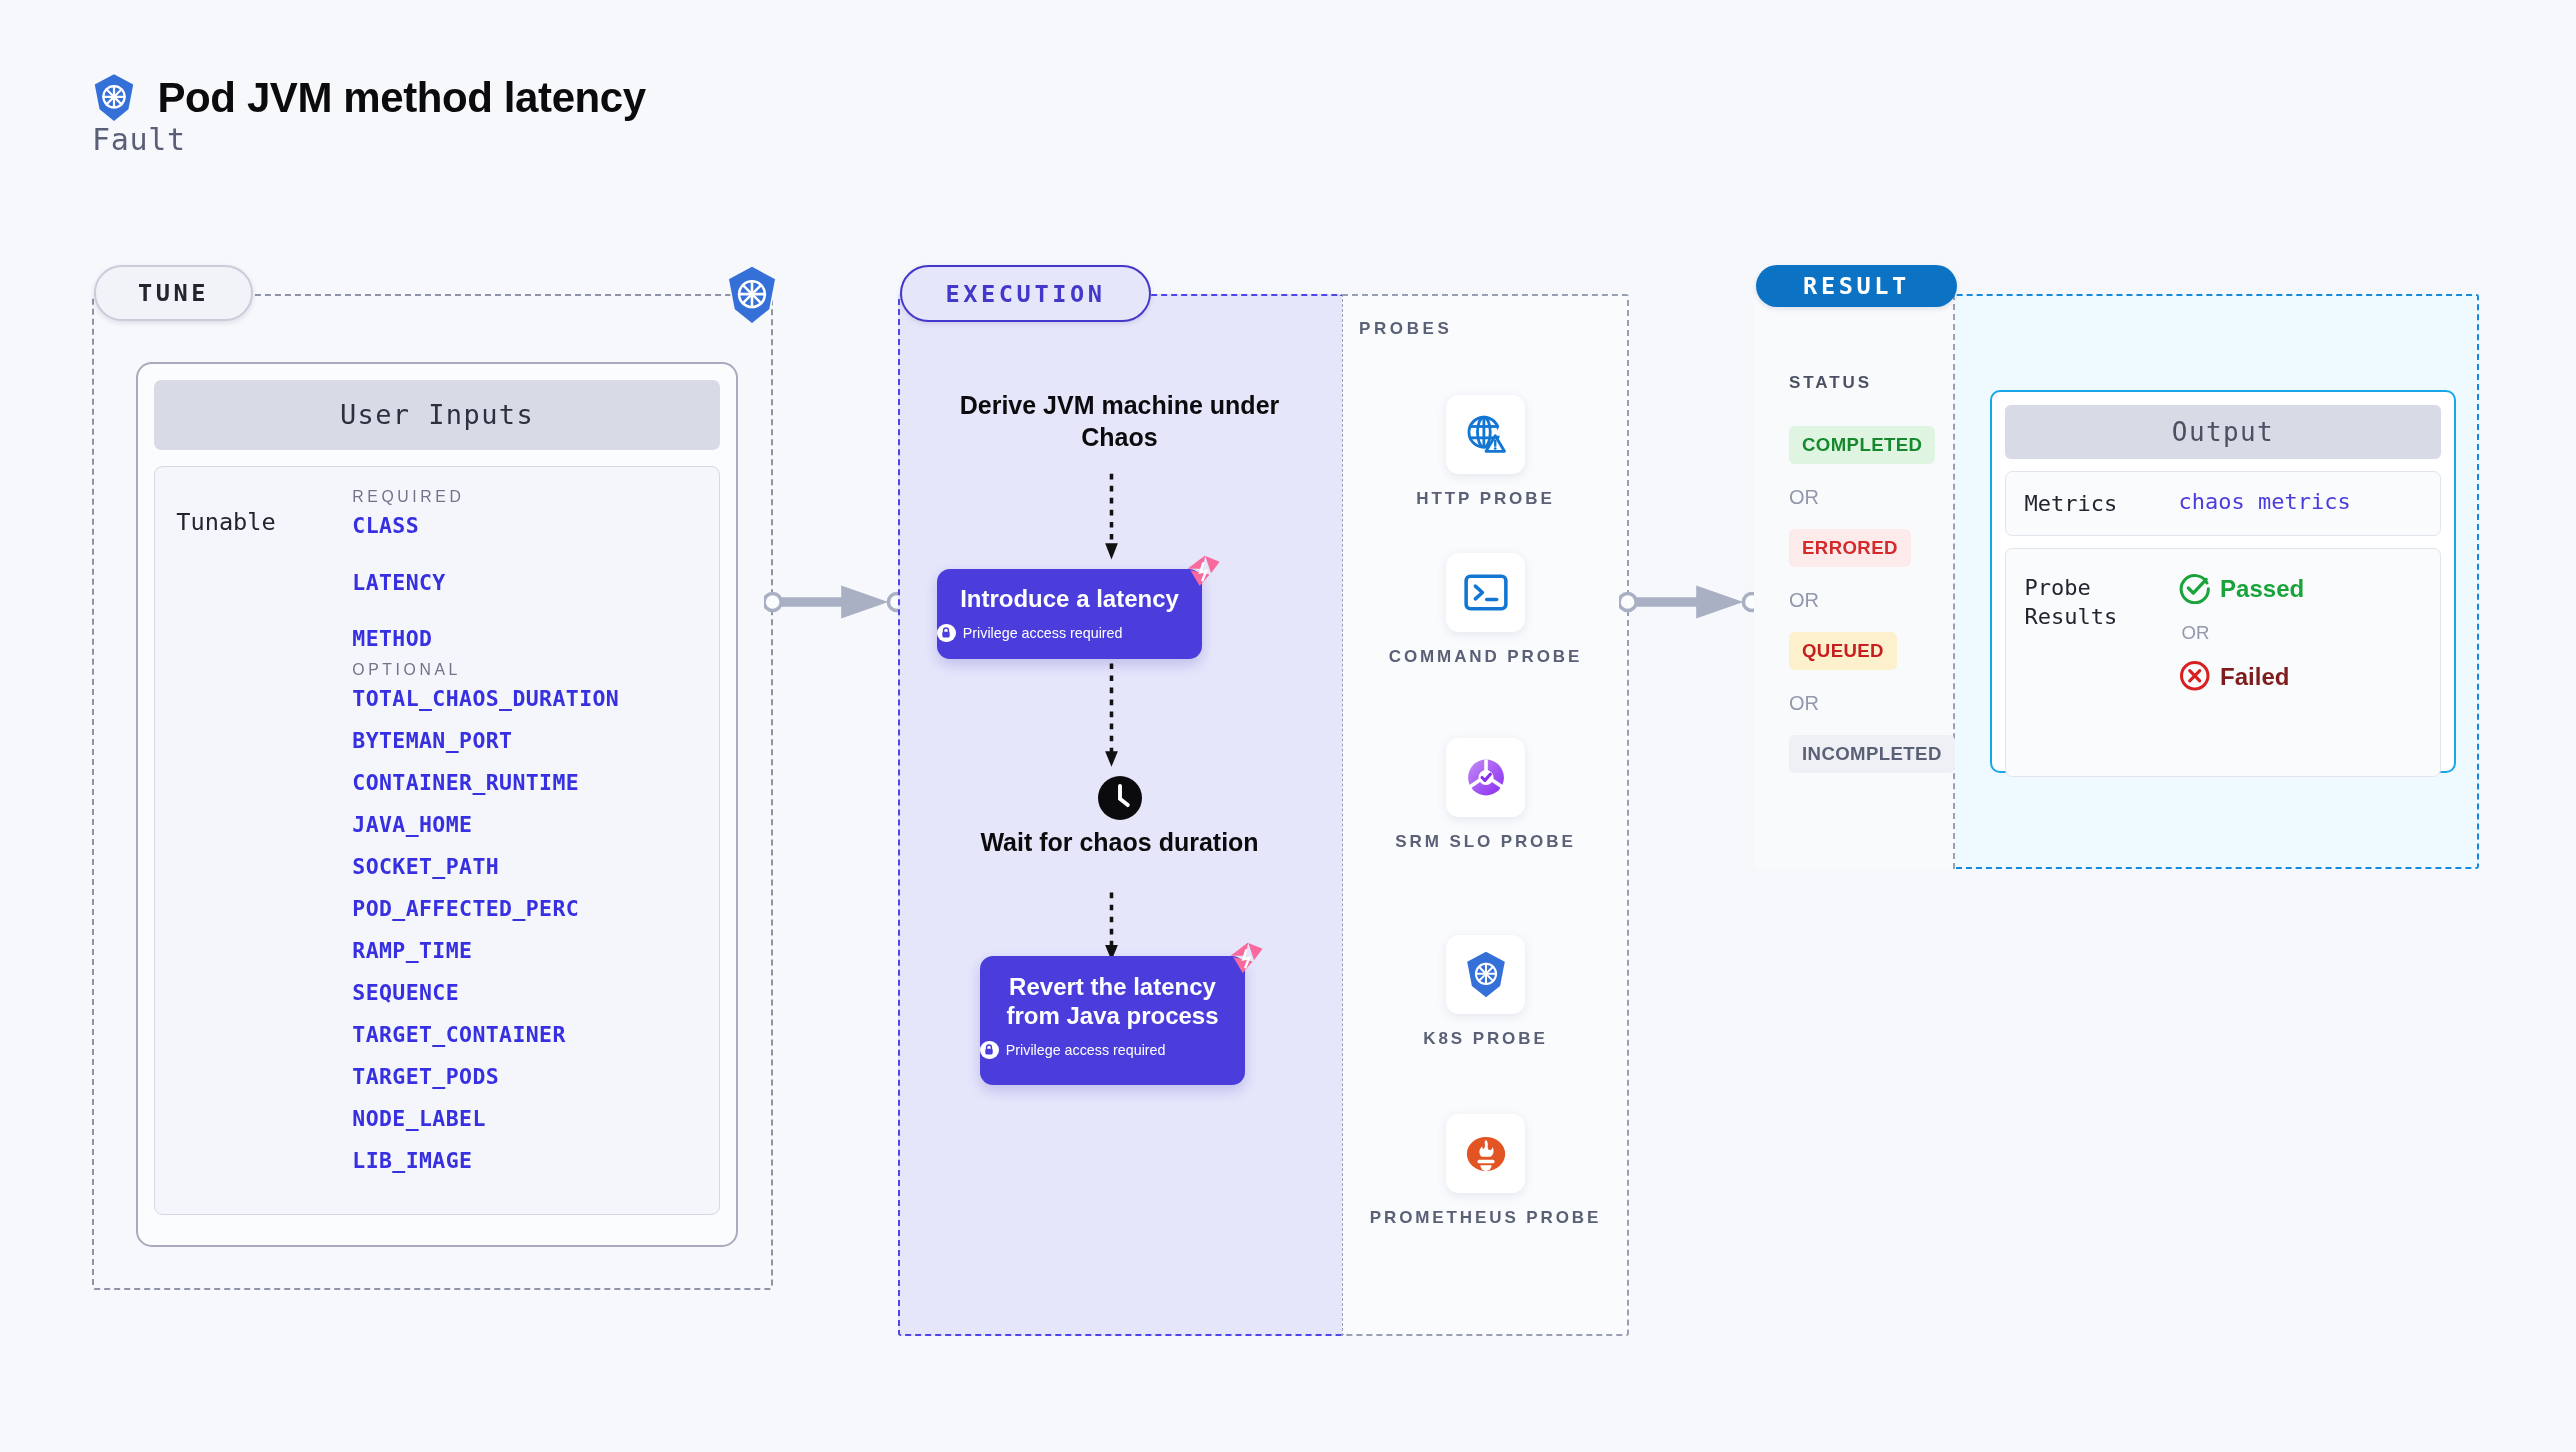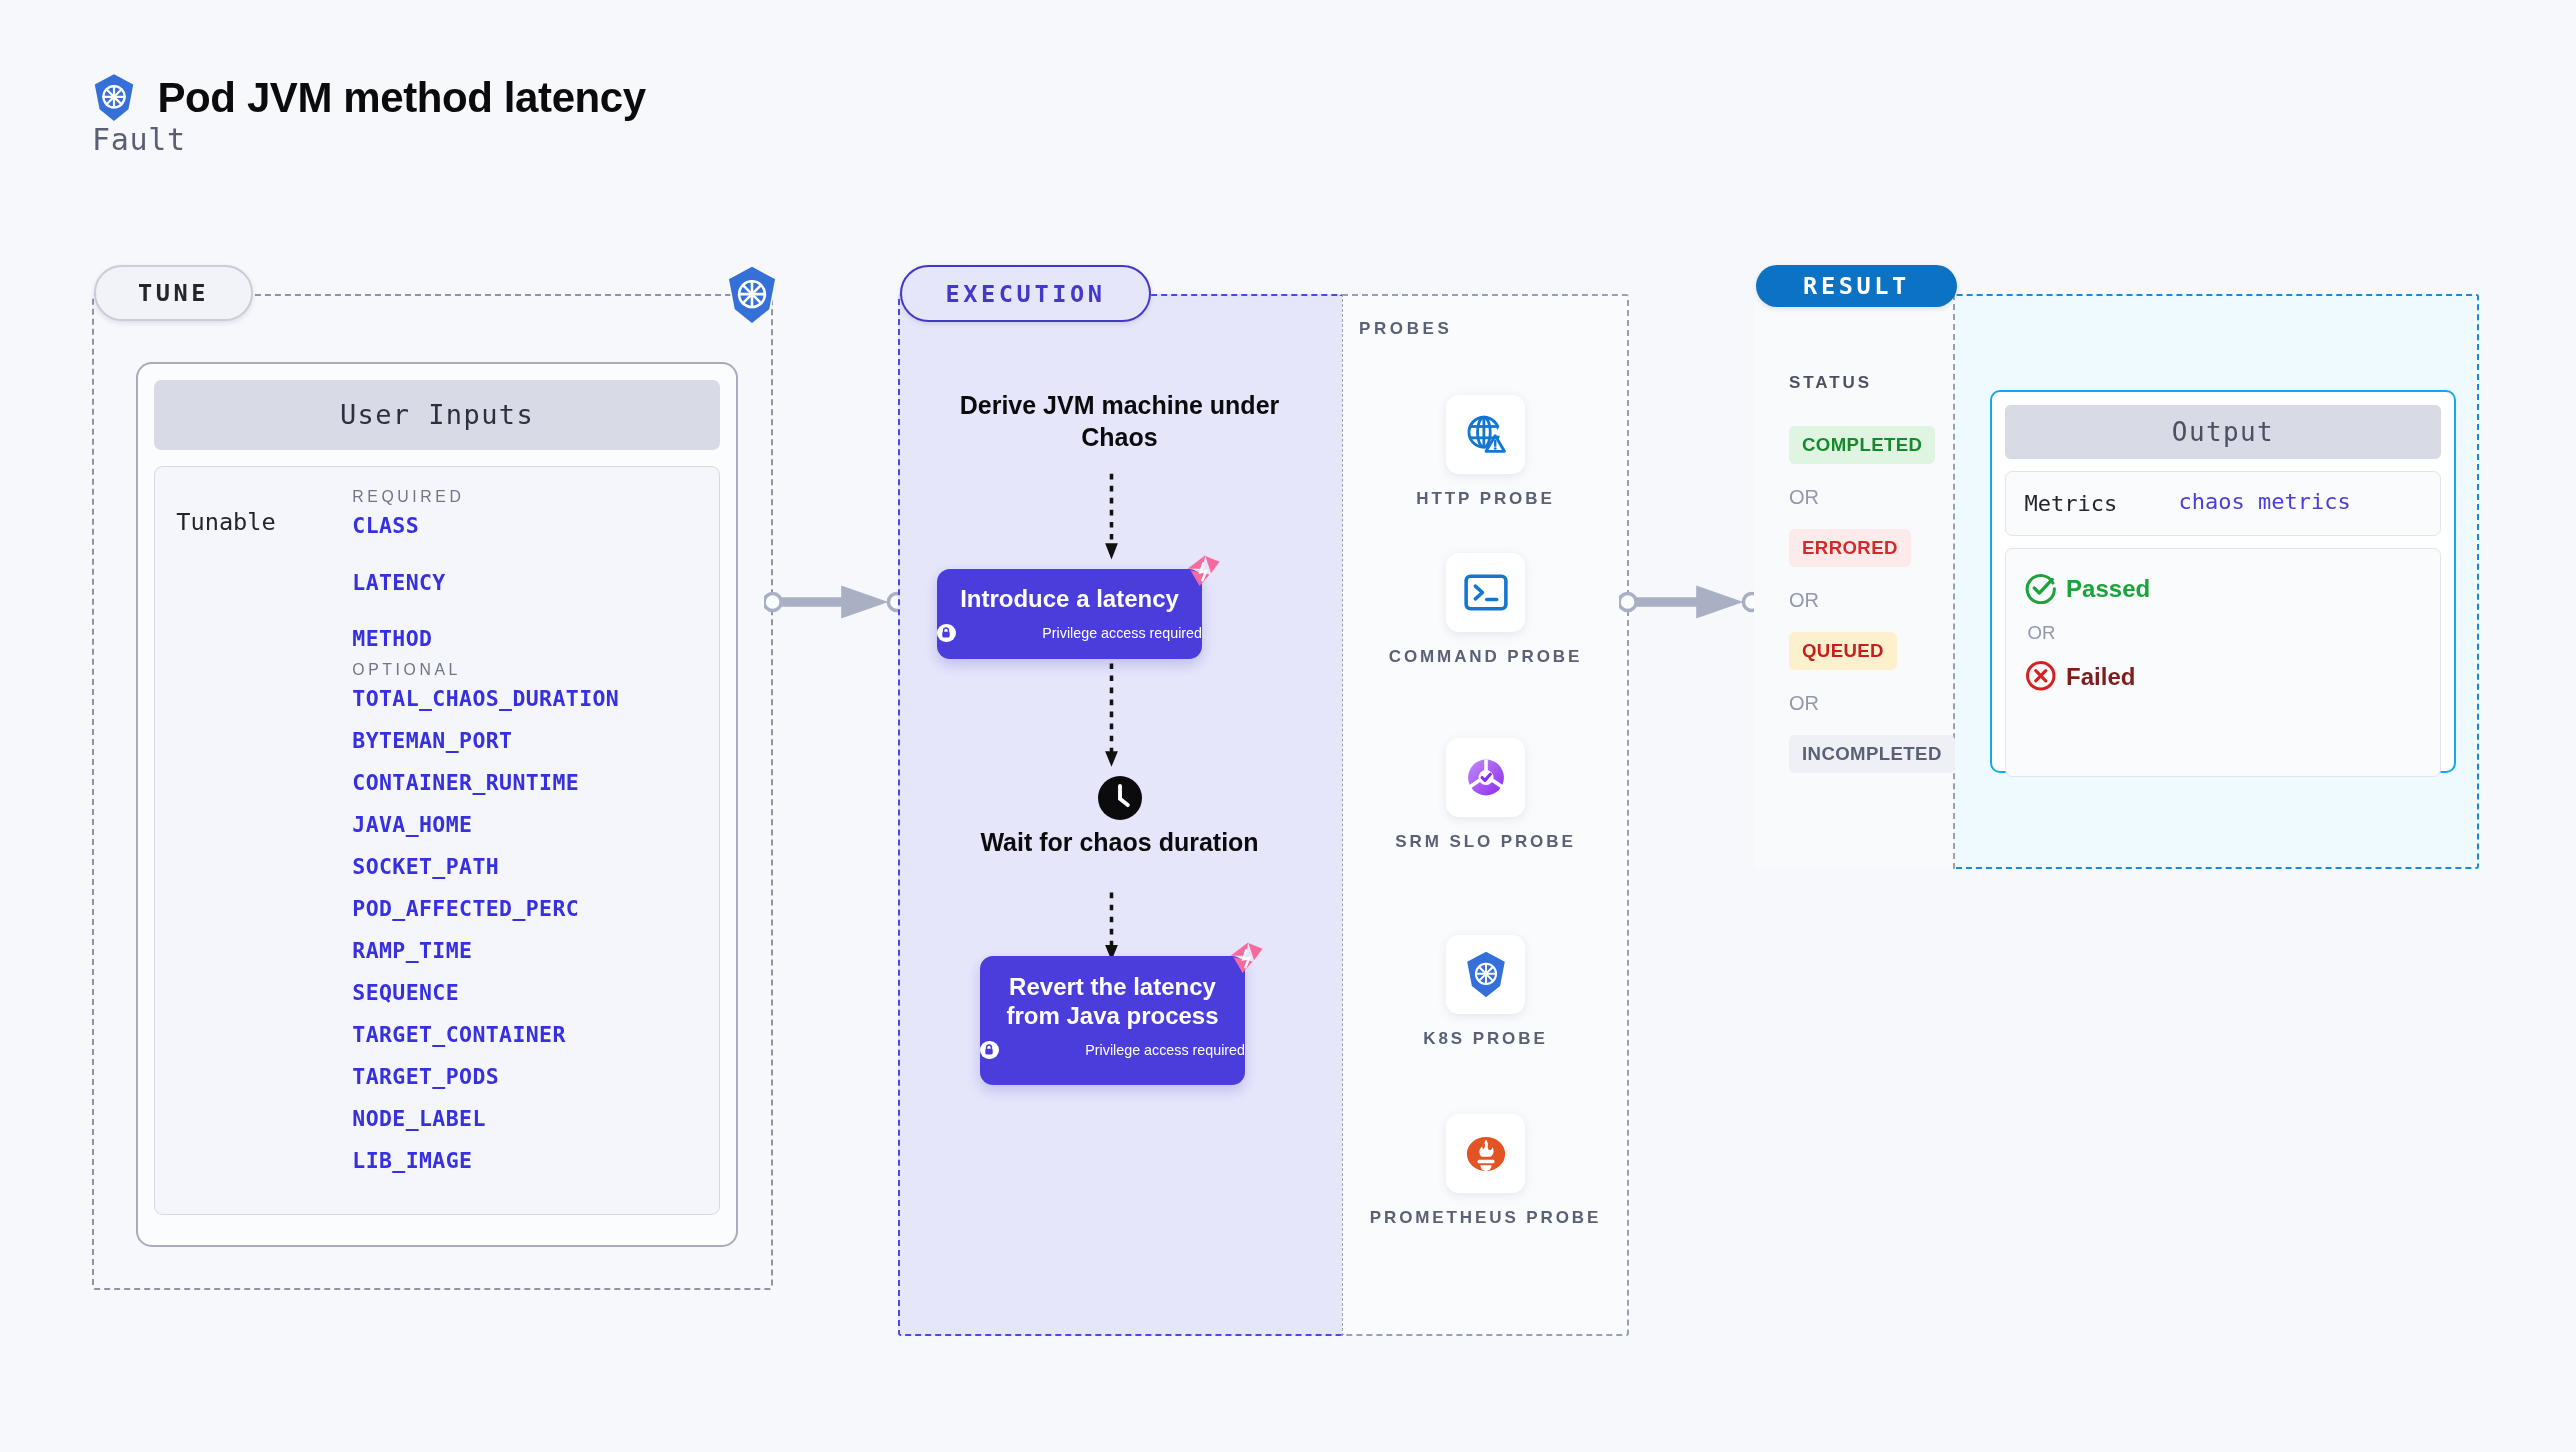--- a/index.html
+++ b/index.html
@@ -150,21 +150,21 @@
     background: #4a3ddb;
     border-radius: 13px;
     color: #ffffff;
     text-align: center;
     box-shadow: 0 5.7px 14.3px rgba(60,50,180,.22);
   }
   #card-introduce { left: 937px; top: 569px; width: 265px; height: 90px; padding-top: 15.8px; }
   #card-revert { left: 980px; top: 956px; width: 265px; height: 129px; padding-top: 17px; }
   .card-title { font-size: 24px; font-weight: bold; line-height: 1.2; }
   .card-priv {
-    display: flex; align-items: center; justify-content: space-between;
+    display: flex; align-items: center; justify-content: flex-start;
     gap: 7.2px; margin-top: 10px;
     font-size: 14.3px;
   }
   .lock-badge {
     width: 18.6px; height: 18.6px; border-radius: 50%;
     background: #fff; display: inline-flex;
     align-items: center; justify-content: center;
     flex-shrink: 0;
   }
   .fault-badge { position: absolute; right: -18.6px; top: -15.8px; }
@@ -581,20 +581,21 @@
 
 <div id="output-card">
   <div id="output-header">Output</div>
 
   <div class="output-row">
     <div class="output-row-label">Metrics</div>
     <div id="metrics-value">chaos metrics</div>
   </div>
 
   <div class="output-row" id="probe-results-row">
+    <div class="output-row-label">Probe Results</div>
     <div>
       <div class="pr-line">
         <span>
           <svg width="31.5" height="31.5" viewBox="0 0 44 44">
             <path d="M39 14 A19 19 0 1 0 41 22" fill="none" stroke="#19a33a" stroke-width="4.2" stroke-linecap="round"></path>
             <path d="M13 21 L20 28 L38 9" fill="none" stroke="#19a33a" stroke-width="4.6" stroke-linecap="round" stroke-linejoin="round"></path>
           </svg>
         </span>
         <span class="pr-passed-txt">Passed</span>
       </div>

